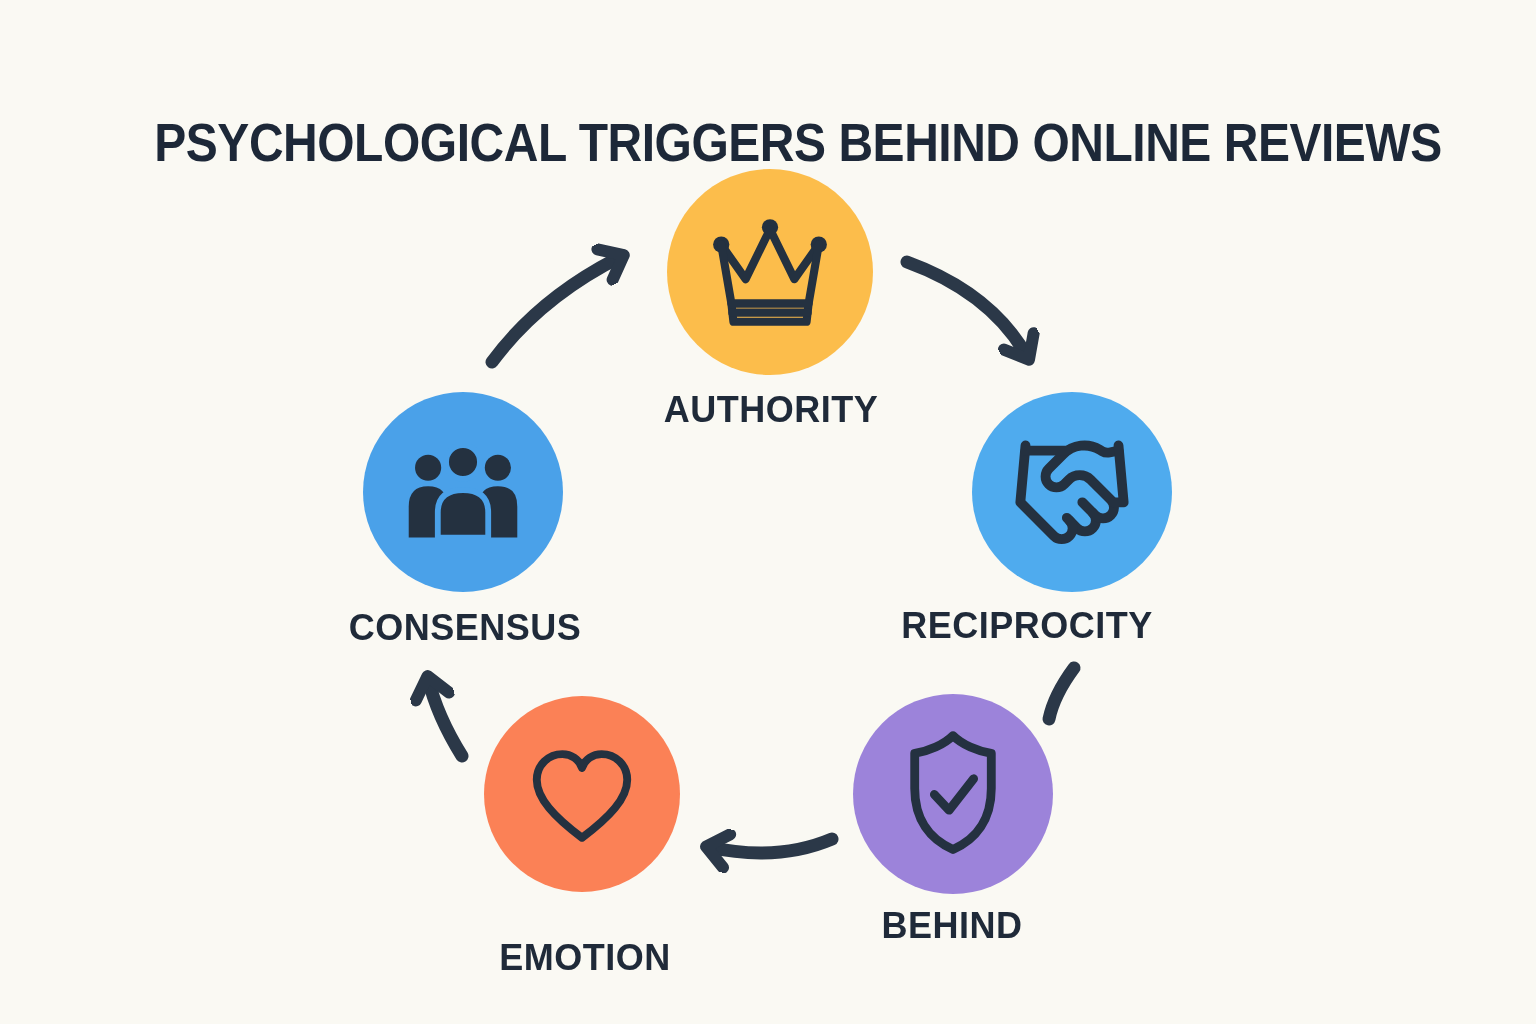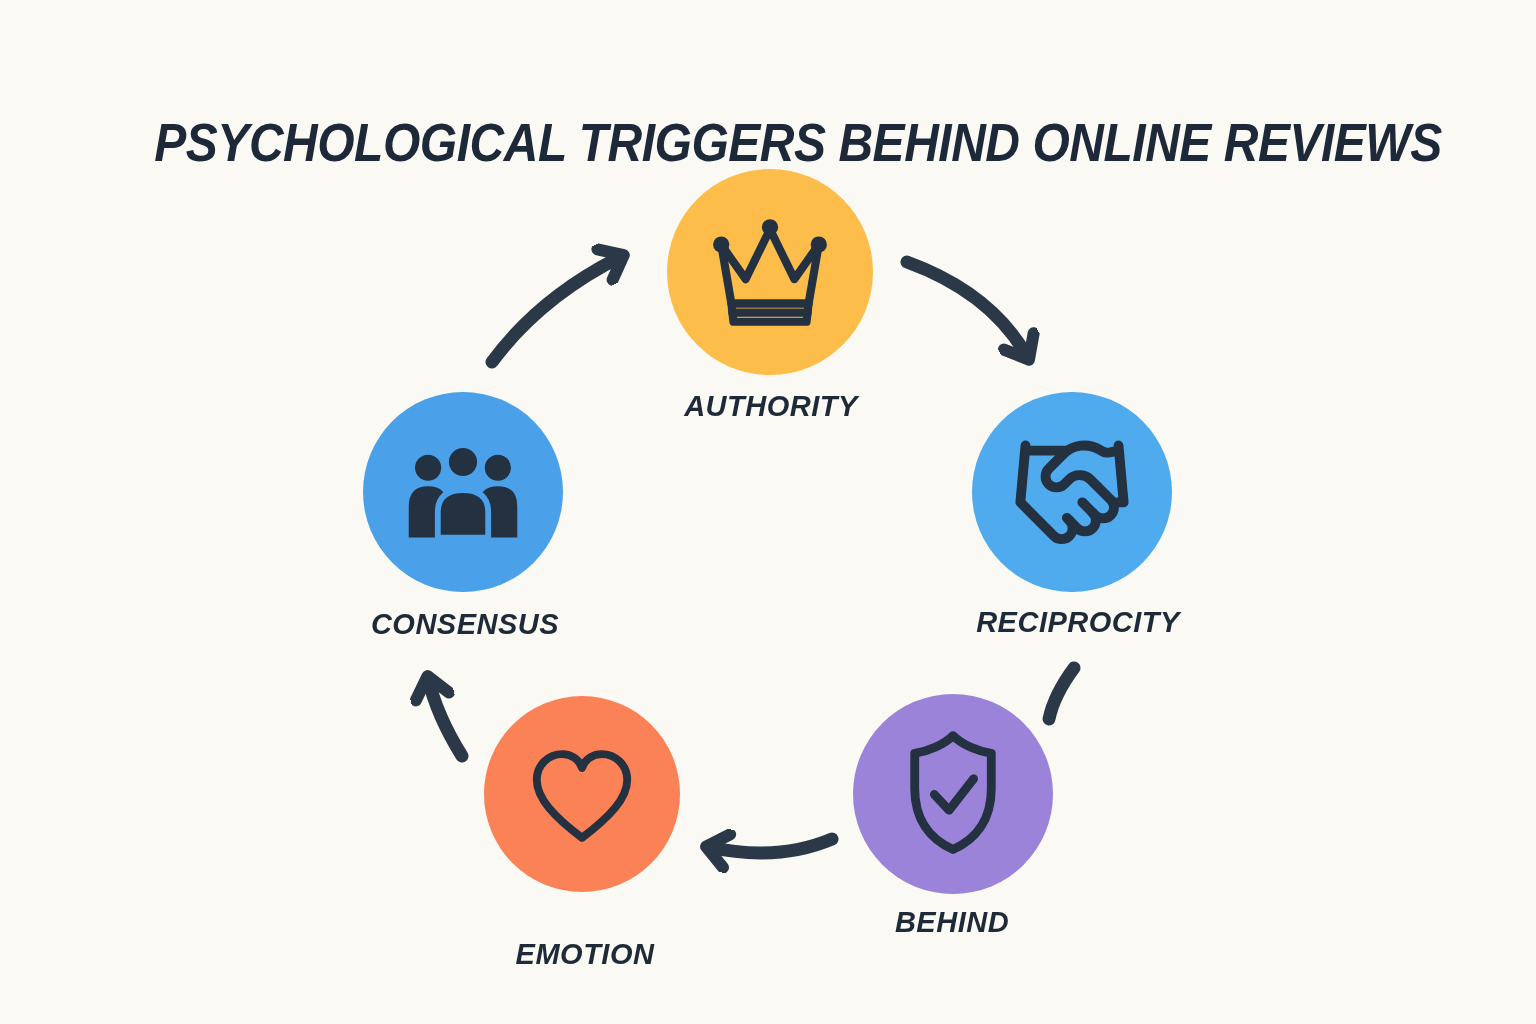--- a/index.html
+++ b/index.html
@@ -2,48 +2,48 @@
 <html><head>
 <meta charset="utf-8">
 <style>
   html,body{margin:0;padding:0;}
   body{
     width:1536px;height:1024px;
     background:#FAF9F3;
     font-family:"Liberation Sans", sans-serif;
     overflow:hidden;
   }
-  .canvas{position:relative;width:1536px;height:828px;font-style:italic;}
+  .canvas{position:relative;width:1536px;height:828px;}
   .title{
     position:absolute;left:0;top:82px;width:1596px;
     text-align:center;
     font-size:50px;font-weight:bold;letter-spacing:-.5px;
     color:#1D2838;line-height:1;
     transform:scale(.96,1.06);transform-origin:center top;
   }
   .arrows{position:absolute;left:0;top:0;}
   .node{position:absolute;}
   .circle{
     position:absolute;border-radius:50%;
     display:flex;align-items:center;justify-content:center;
   }
   .node-label{
     position:absolute;transform:translateX(-50%);
-    font-size:29px;font-weight:bold;letter-spacing:.5px;
+    font-size:36px;font-weight:bold;letter-spacing:.5px;
     color:#1F2A39;white-space:nowrap;line-height:1;
   }
   
   #c-authority  {left:667px;top:169px;width:206px;height:206px;}
   #c-reciprocity{left:972px;top:392px;width:200px;height:200px;}
   #c-trust      {left:853px;top:694px;width:200px;height:200px;}
   #c-emotion    {left:484px;top:696px;width:196px;height:196px;}
   #c-consensus  {left:363px;top:392px;width:200px;height:200px;}
   
   #l-authority  {left:771px; top:392px;}
-  #l-reciprocity{left:1078px;top:608px;}
+  #l-reciprocity{left:1027px;top:608px;}
   #l-trust      {left:952px; top:908px;}
   #l-emotion    {left:585px; top:940px;}
   #l-consensus  {left:465px; top:610px;text-align:right;}
   .ink-stroke{stroke:#243140;fill:none;stroke-linecap:round;stroke-linejoin:round;}
   .ink-fill{fill:#243140;}
   .cutout{stroke:#4AA1E9;stroke-width:6;stroke-linejoin:round;}
 </style>
 </head>
 <body>
 

